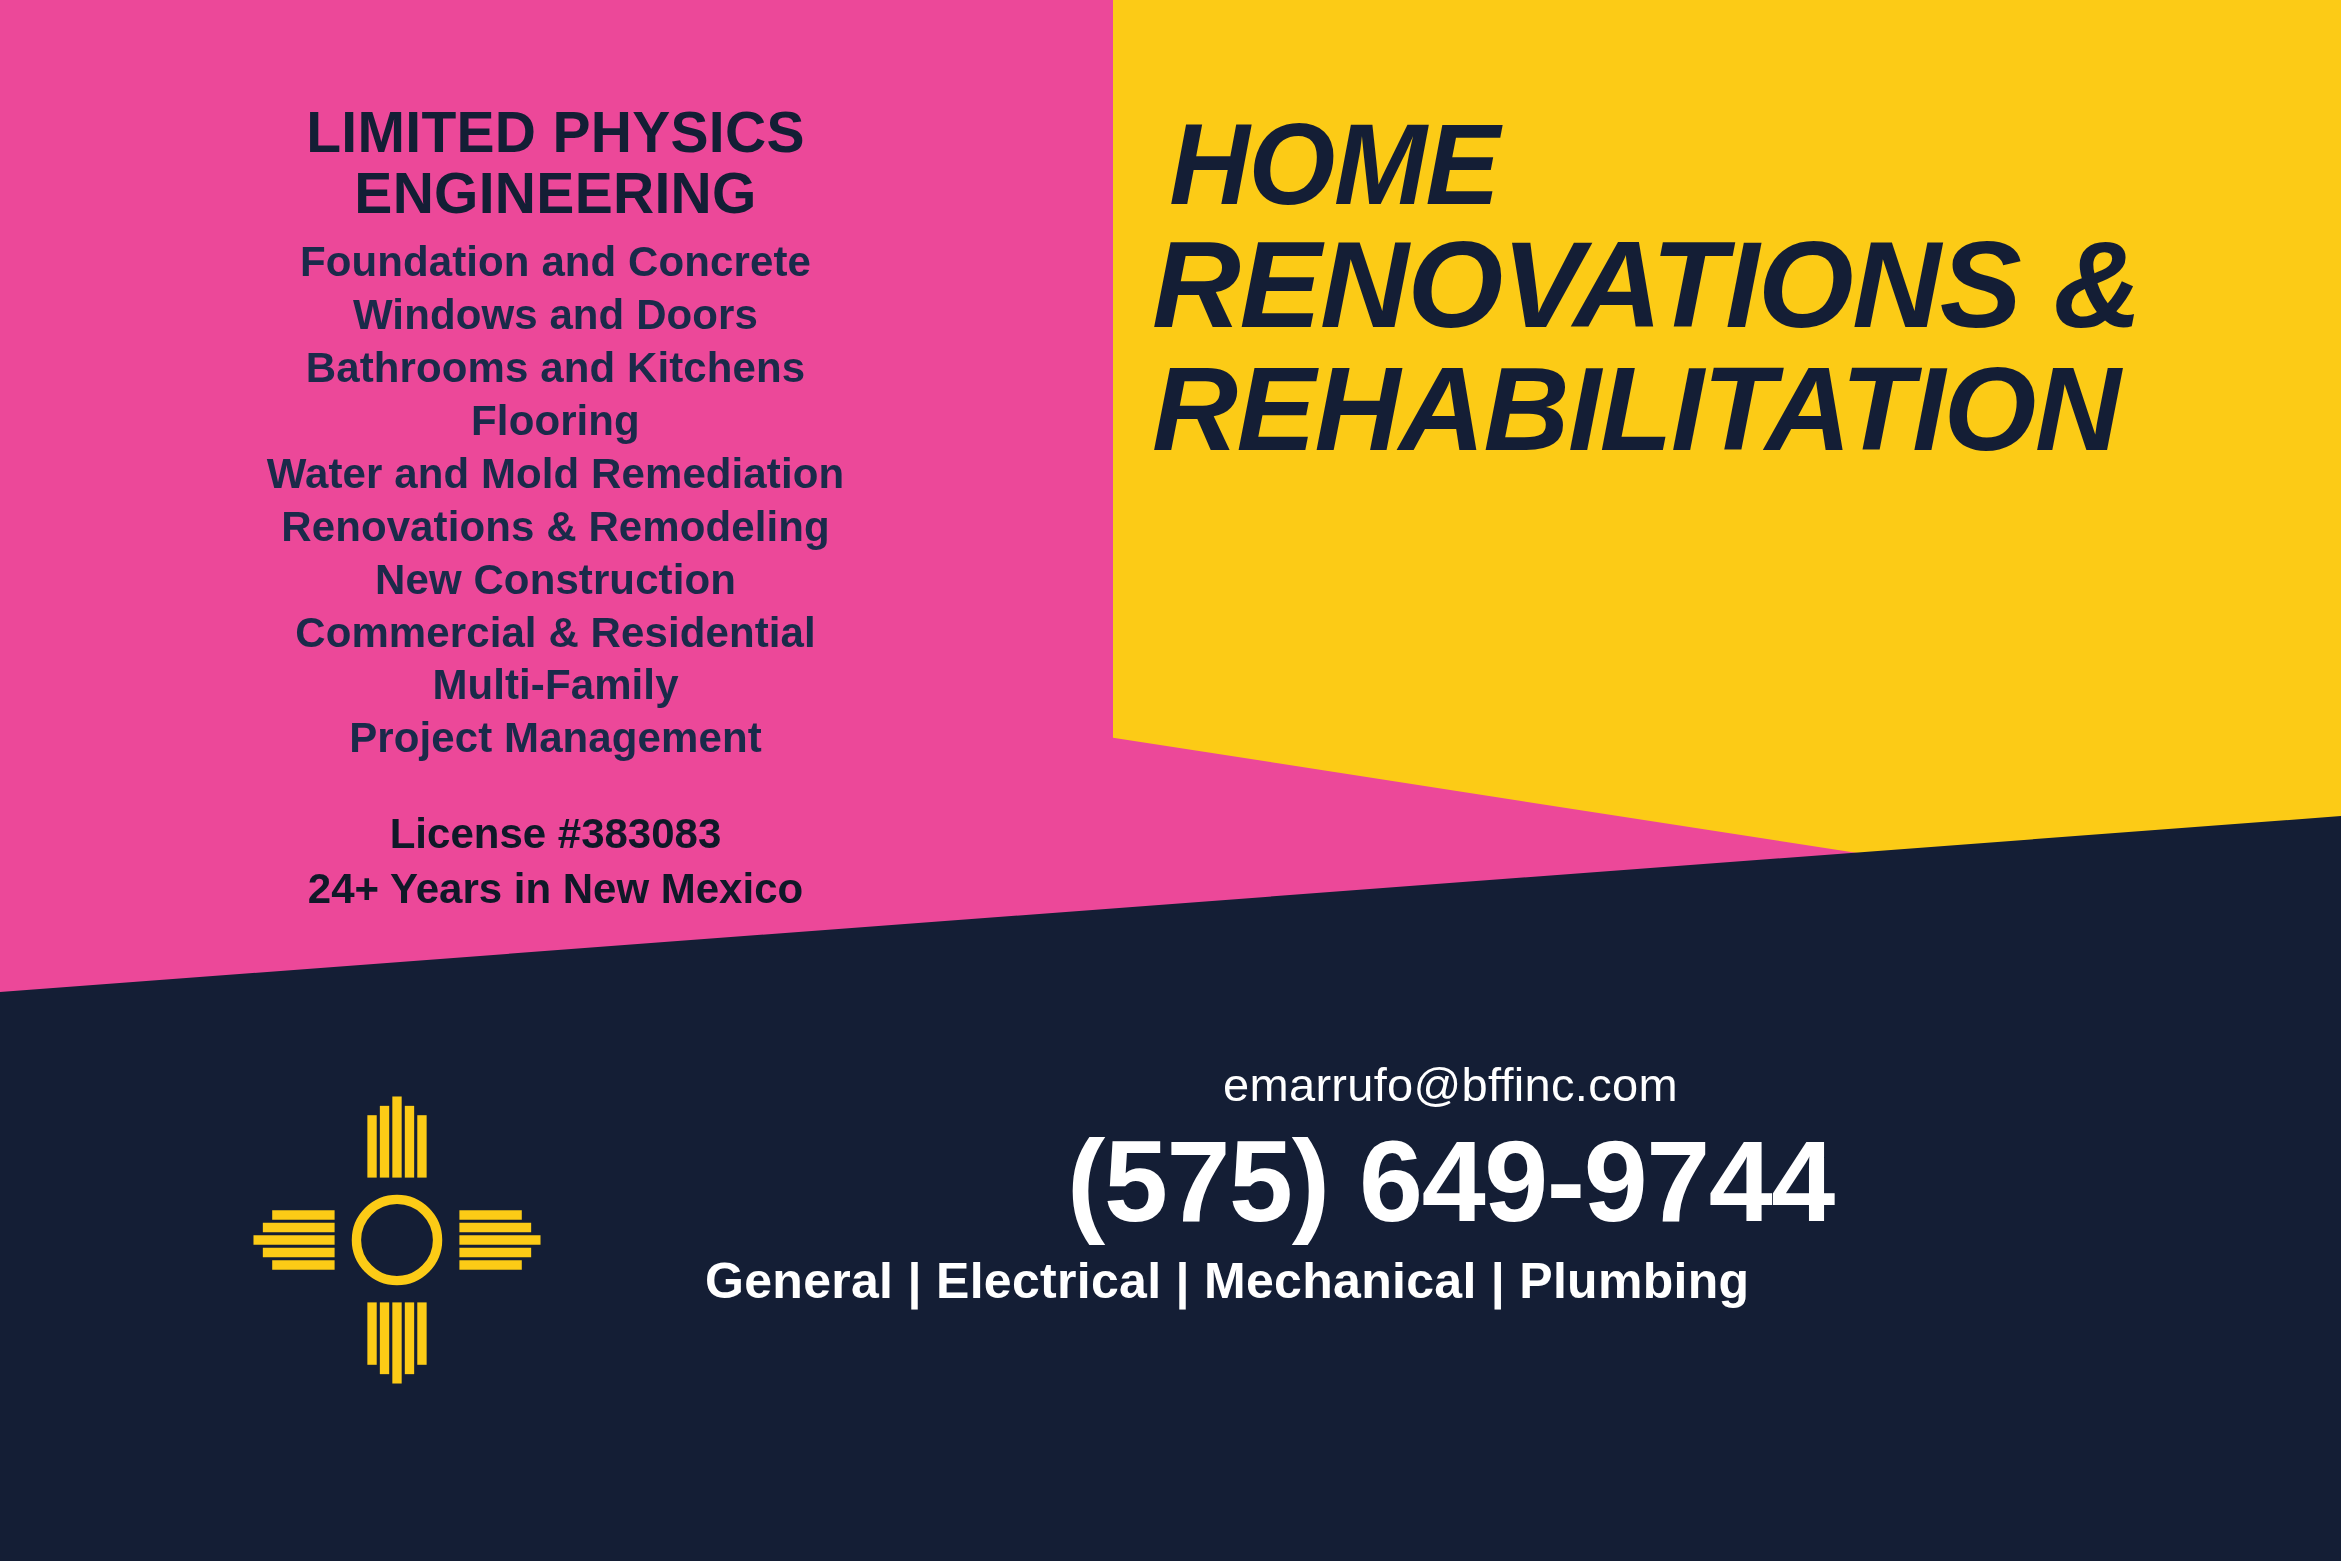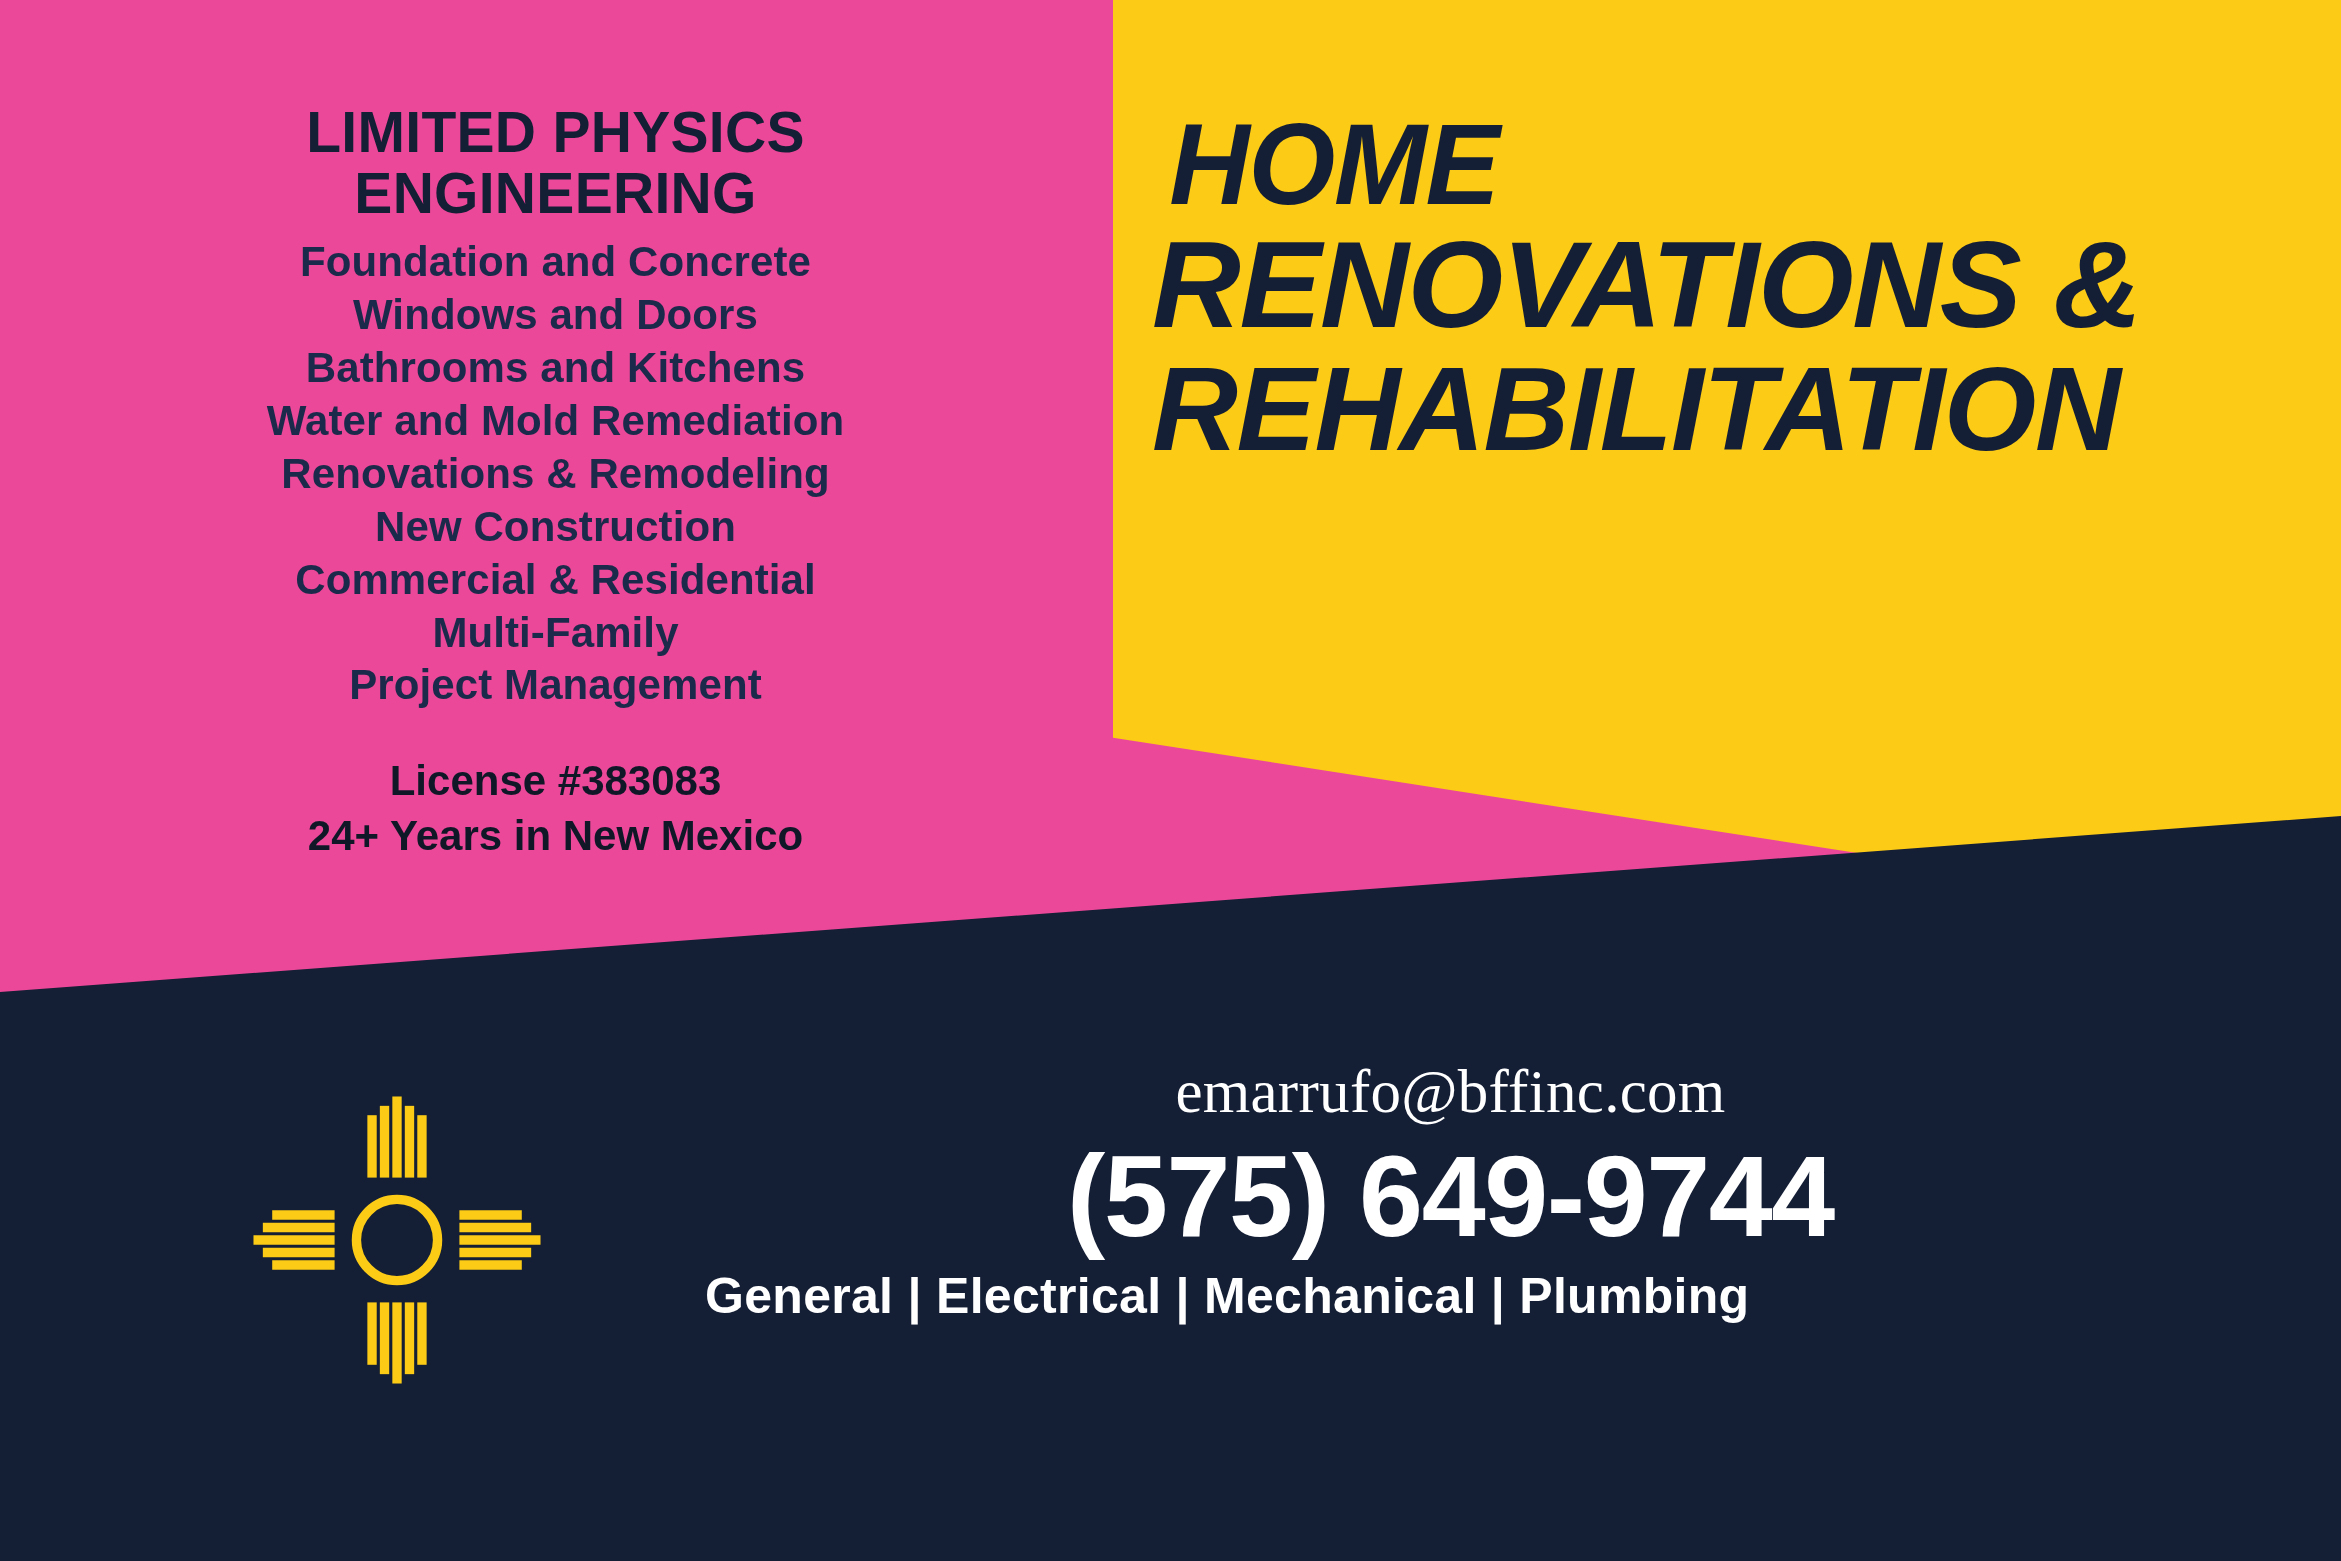--- a/index.html
+++ b/index.html
@@ -121,25 +121,24 @@
 
   
   .contact {
     position: absolute;
     left: 705px;
     top: 1057px;
     width: 1491px;
     color: #ffffff;
   }
   .email {
-    font-size: 61px;
+    font-size: 47px;
     text-align: center;
     letter-spacing: 0.3px;
     margin-bottom: 6.8px;
-    font-family: Liberation Serif, serif;
   }
   .phone {
     font-size: 115px;
     font-weight: bold;
     text-align: center;
     letter-spacing: -1.4px;
     line-height: 1.08;
   }
   .trades {
     font-size: 50px;
@@ -156,20 +155,21 @@
 
   <div class="yellow-banner"></div>
   <div class="navy-footer navy-footer-slant"></div>
 
   <div class="left-col">
     <h1 class="company-name">LIMITED PHYSICS ENGINEERING</h1>
     <ul class="services">
       <li>Foundation and Concrete</li>
       <li>Windows and Doors</li>
       <li>Bathrooms and Kitchens</li>
+      <li>Flooring</li>
       <li>Water and Mold Remediation</li>
       <li>Renovations &amp; Remodeling</li>
       <li>New Construction</li>
       <li>Commercial &amp; Residential</li>
       <li>Multi-Family</li>
       <li>Project Management</li>
     </ul>
     <div class="license-block">
       <div>License #383083</div>
       <div>24+ Years in New Mexico</div>

